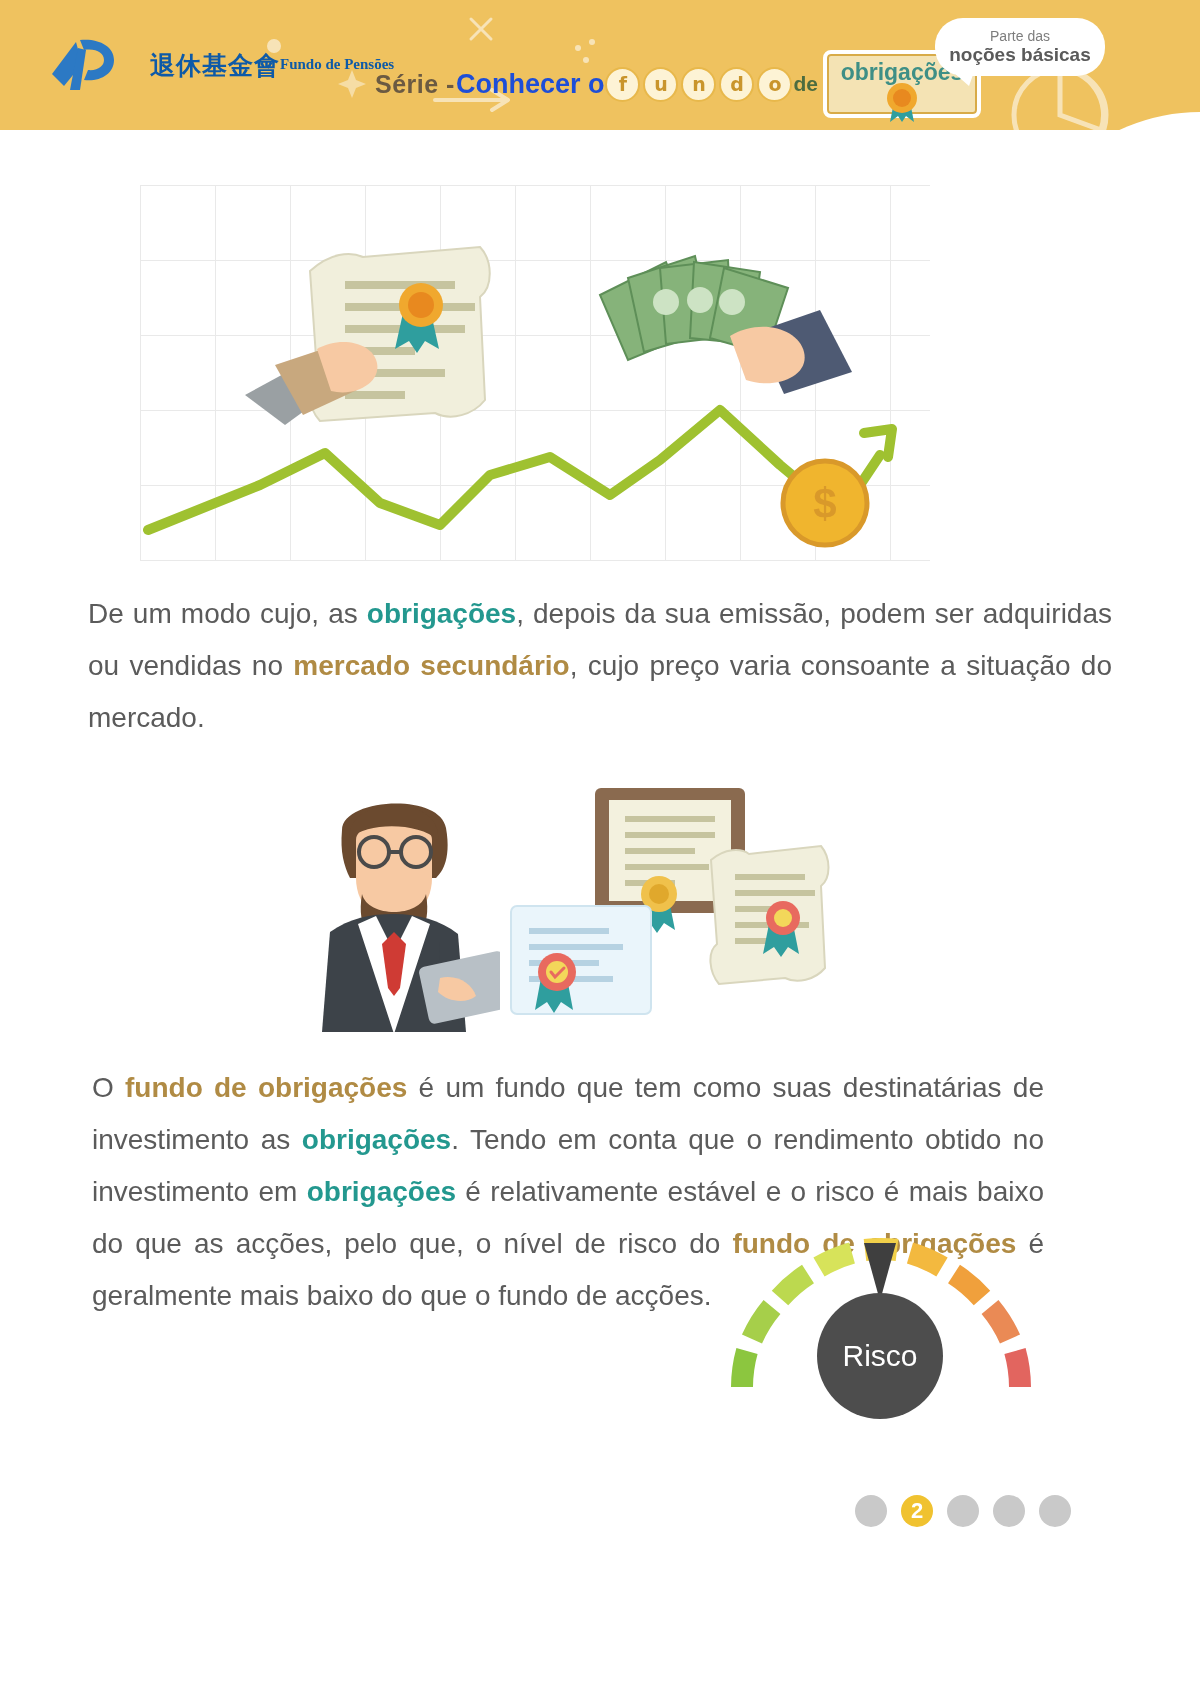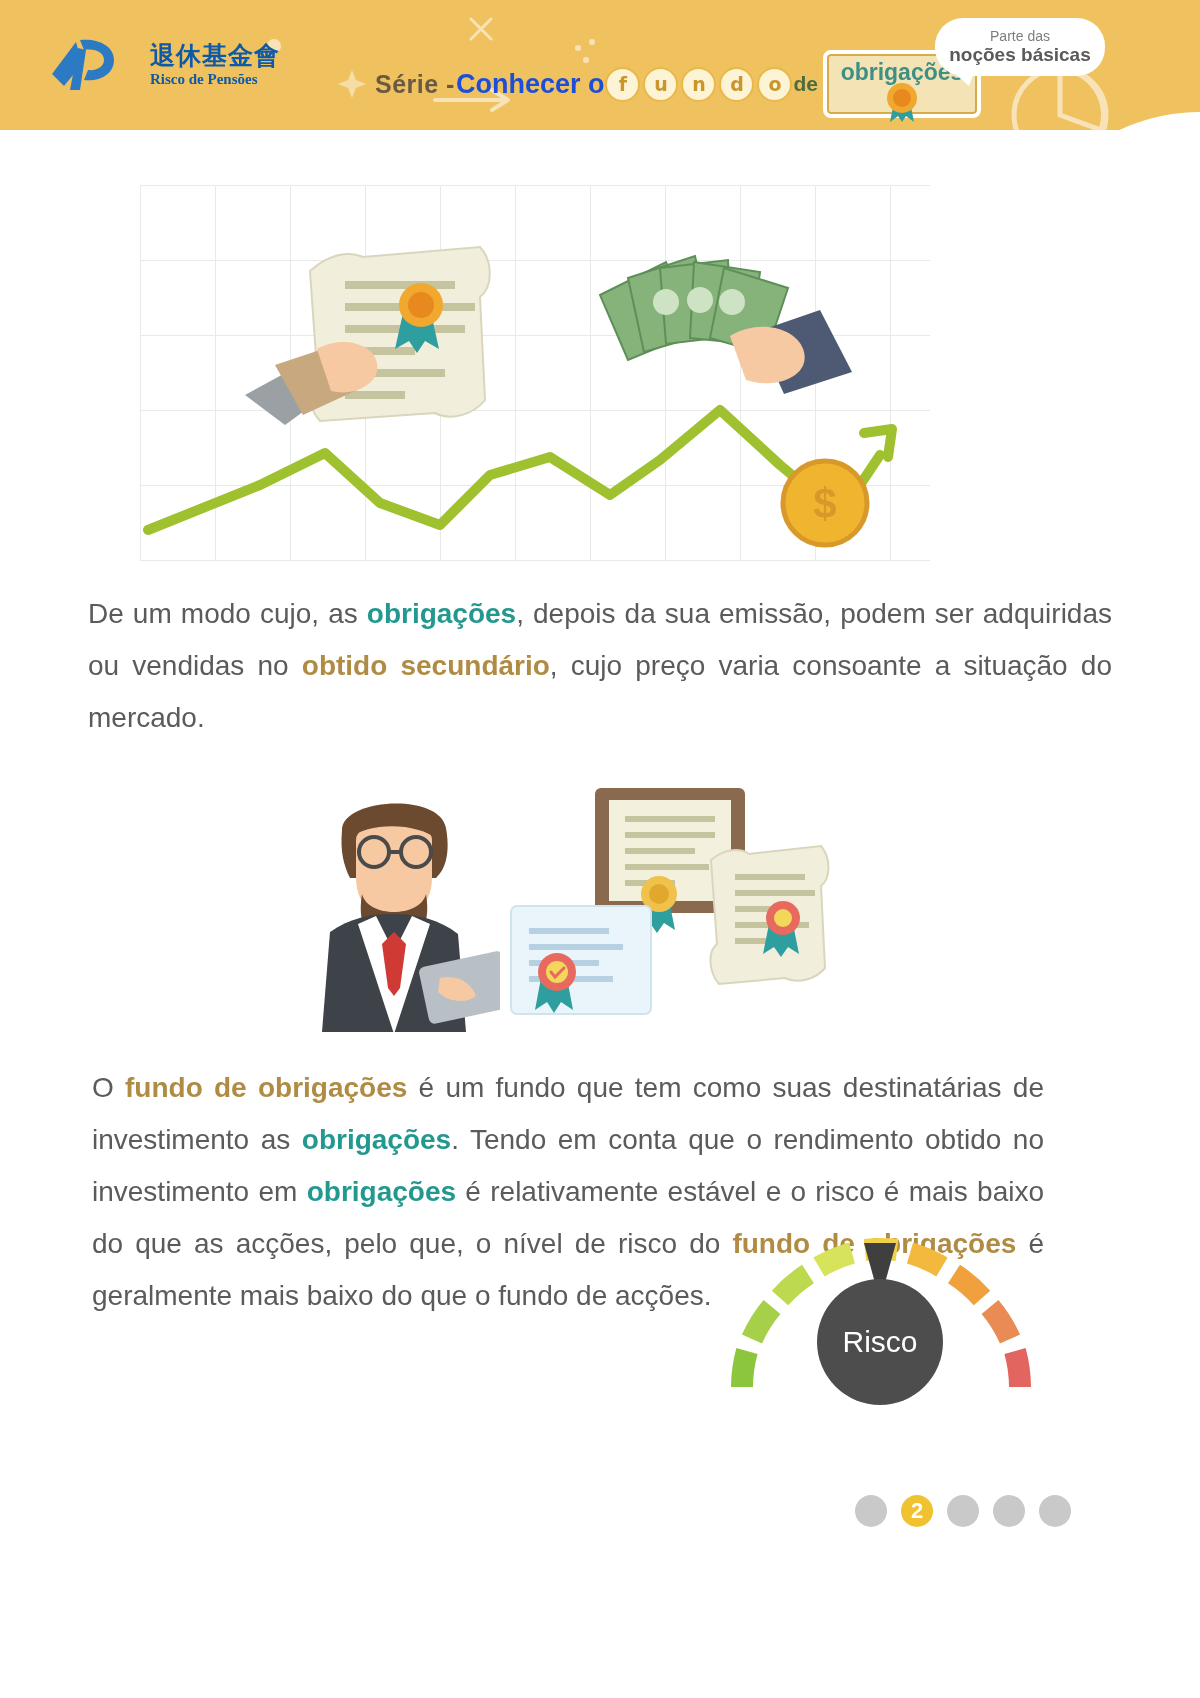--- a/index.html
+++ b/index.html
@@ -20,21 +20,21 @@
   }
   .header-deco{
     position:absolute;pointer-events:none;opacity:.55;
   }
   
   .logo{position:absolute;left:50px;top:34px;display:flex;align-items:center;gap:8px;}
   .logo-mark{
     width:92px;height:62px;position:relative;
   }
   .logo-mark svg{display:block;}
-  .logo-text{display:flex;flex-direction:column;line-height:1;}
+  .logo-text{display:flex;flex-direction:row;line-height:1;}
   .logo-cn{font-size:25px;color:#0e5aa7;font-weight:bold;letter-spacing:1px;font-family:"DejaVu Sans", sans-serif;}
   .logo-pt{font-size:15px;color:#0e5aa7;font-weight:bold;margin-top:4px;font-family:"Liberation Serif", serif;}
 
   
   .title-wrap{
     position:absolute;left:375px;top:50px;display:flex;align-items:center;gap:1px;
   }
   .t-serie{font-size:25px;color:#6b5a42;font-weight:bold;letter-spacing:.5px;}
   .t-conhecer{font-size:27px;color:#1d4ed8;font-weight:bold;}
   .t-de{font-size:21px;color:#4c6c3f;font-weight:bold;}
@@ -126,21 +126,21 @@
   <div class="logo" data-name="organization-logo">
     <div class="logo-mark" data-name="logo-mark-icon">
       <svg width="92" height="62" viewBox="0 0 92 62">
         <path d="M2 40 L26 8 L32 30 L14 52 Z" fill="#2c79c4"></path>
         <path d="M30 6 C48 4 64 12 64 26 C64 40 50 48 34 46 L38 36 C48 37 54 32 54 26 C54 19 46 14 34 16 Z" fill="#2c79c4"></path>
         <path d="M36 16 L30 56 L20 56 L28 14 Z" fill="#2c79c4"></path>
       </svg>
     </div>
     <div class="logo-text">
       <span class="logo-cn" data-name="logo-chinese-name">退休基金會</span>
-      <span class="logo-pt" data-name="logo-portuguese-name">Risco de Pensões</span>
+      <span class="logo-pt" data-name="logo-portuguese-name">Fundo de Pensões</span>
     </div>
   </div>
 
   <div class="title-wrap" data-name="series-title">
     <span class="t-serie" data-name="series-label">Série -</span>
     <span class="t-conhecer" data-name="title-main">Conhecer o</span>
     <span class="bubbles" data-name="title-fundo-bubbles">
       <span class="bub" data-name="bubble-letter">f</span>
       <span class="bub" data-name="bubble-letter">u</span>
       <span class="bub" data-name="bubble-letter">n</span>
@@ -221,21 +221,21 @@
 
   <svg class="chartline" width="790" height="375" viewBox="0 0 790 375" data-name="market-trend-line-icon">
     <polyline points="8,345 120,300 185,268 240,318 300,340 350,290 410,272 470,310 520,275 580,225 640,280 700,330 740,270" fill="none" stroke="#9fc130" stroke-width="10" stroke-linejoin="round" stroke-linecap="round"></polyline>
     <path d="M724 248 L752 244 L748 272" fill="none" stroke="#9fc130" stroke-width="10" stroke-linecap="round" stroke-linejoin="round"></path>
     <circle cx="685" cy="318" r="42" fill="#f0b52e" stroke="#d9992a" stroke-width="5"></circle>
     <text x="685" y="333" font-size="42" font-family="Liberation Sans" fill="#d9992a" text-anchor="middle" font-weight="bold">$</text>
   </svg>
 </div>
 
 <div class="para" style="left:88px;top:588px;width:1024px;" data-name="paragraph-1">
-  <span data-name="p1-seg1">De um modo cujo, as </span><span class="hl-teal" data-name="p1-highlight-obrigacoes">obrigações</span><span data-name="p1-seg2">, depois da sua emissão, podem ser adquiridas ou vendidas no </span><span class="hl-gold" data-name="p1-highlight-mercado-secundario">obtido secundário</span><span data-name="p1-seg3">, cujo preço varia consoante a situação do mercado.</span>
+  <span data-name="p1-seg1">De um modo cujo, as </span><span class="hl-teal" data-name="p1-highlight-obrigacoes">obrigações</span><span data-name="p1-seg2">, depois da sua emissão, podem ser adquiridas ou vendidas no </span><span class="hl-gold" data-name="p1-highlight-mercado-secundario">mercado secundário</span><span data-name="p1-seg3">, cujo preço varia consoante a situação do mercado.</span>
 </div>
 
 <div class="illu2" data-name="illustration-fund-manager">
 
   <svg style="position:absolute;left:0;top:0;" width="210" height="260" viewBox="0 0 210 260" data-name="businessman-icon">
     <path d="M52 48 C52 16 150 10 156 46 C162 80 150 92 146 96 L60 96 C54 84 50 70 52 48 Z" fill="#6b4a2f"></path>
     <path d="M66 58 C66 34 142 34 142 58 L142 96 C142 126 118 142 104 142 C90 142 66 126 66 96 Z" fill="#f7c9a3"></path>
     <path d="M60 56 C78 40 128 40 148 58 C150 44 140 24 104 24 C70 24 58 42 60 56 Z" fill="#6b4a2f"></path>
     <path d="M72 112 C78 136 130 136 136 112 C142 148 126 162 104 162 C82 162 66 148 72 112 Z" fill="#6b4a2f"></path>
     <circle cx="84" cy="70" r="15" fill="none" stroke="#4a4a4a" stroke-width="4"></circle>
@@ -304,21 +304,21 @@
       <path d="M64 83 A136 136 0 0 1 92 59" stroke="#bcd94f"></path>
       <path d="M103 52 A136 136 0 0 1 136 38" stroke="#d7e35a"></path>
       <path d="M149 35 A136 136 0 0 1 181 35" stroke="#f1d04a"></path>
       <path d="M194 38 A136 136 0 0 1 226 52" stroke="#f3b93f"></path>
       <path d="M238 59 A136 136 0 0 1 266 83" stroke="#f0a03c"></path>
       <path d="M274 92 A136 136 0 0 1 294 124" stroke="#ea8a55"></path>
       <path d="M299 136 A136 136 0 0 1 304 172" stroke="#e2655f"></path>
     </g>
   </svg>
   <div class="needle" style="left:148px;top:28px;" data-name="gauge-needle"></div>
-  <div class="gauge-center" style="left:101px;top:64px;text-align:right;" data-name="gauge-center-label">
+  <div class="gauge-center" style="left:101px;top:78px;text-align:right;" data-name="gauge-center-label">
     <span data-name="gauge-label-text">Risco</span>
   </div>
 </div>
 
 <div class="pager" data-name="page-indicator">
   <span class="dot" data-name="pager-dot-1"></span>
   <span class="dot active" data-name="pager-dot-2-active">2</span>
   <span class="dot" data-name="pager-dot-3"></span>
   <span class="dot" data-name="pager-dot-4"></span>
   <span class="dot" data-name="pager-dot-5"></span>

